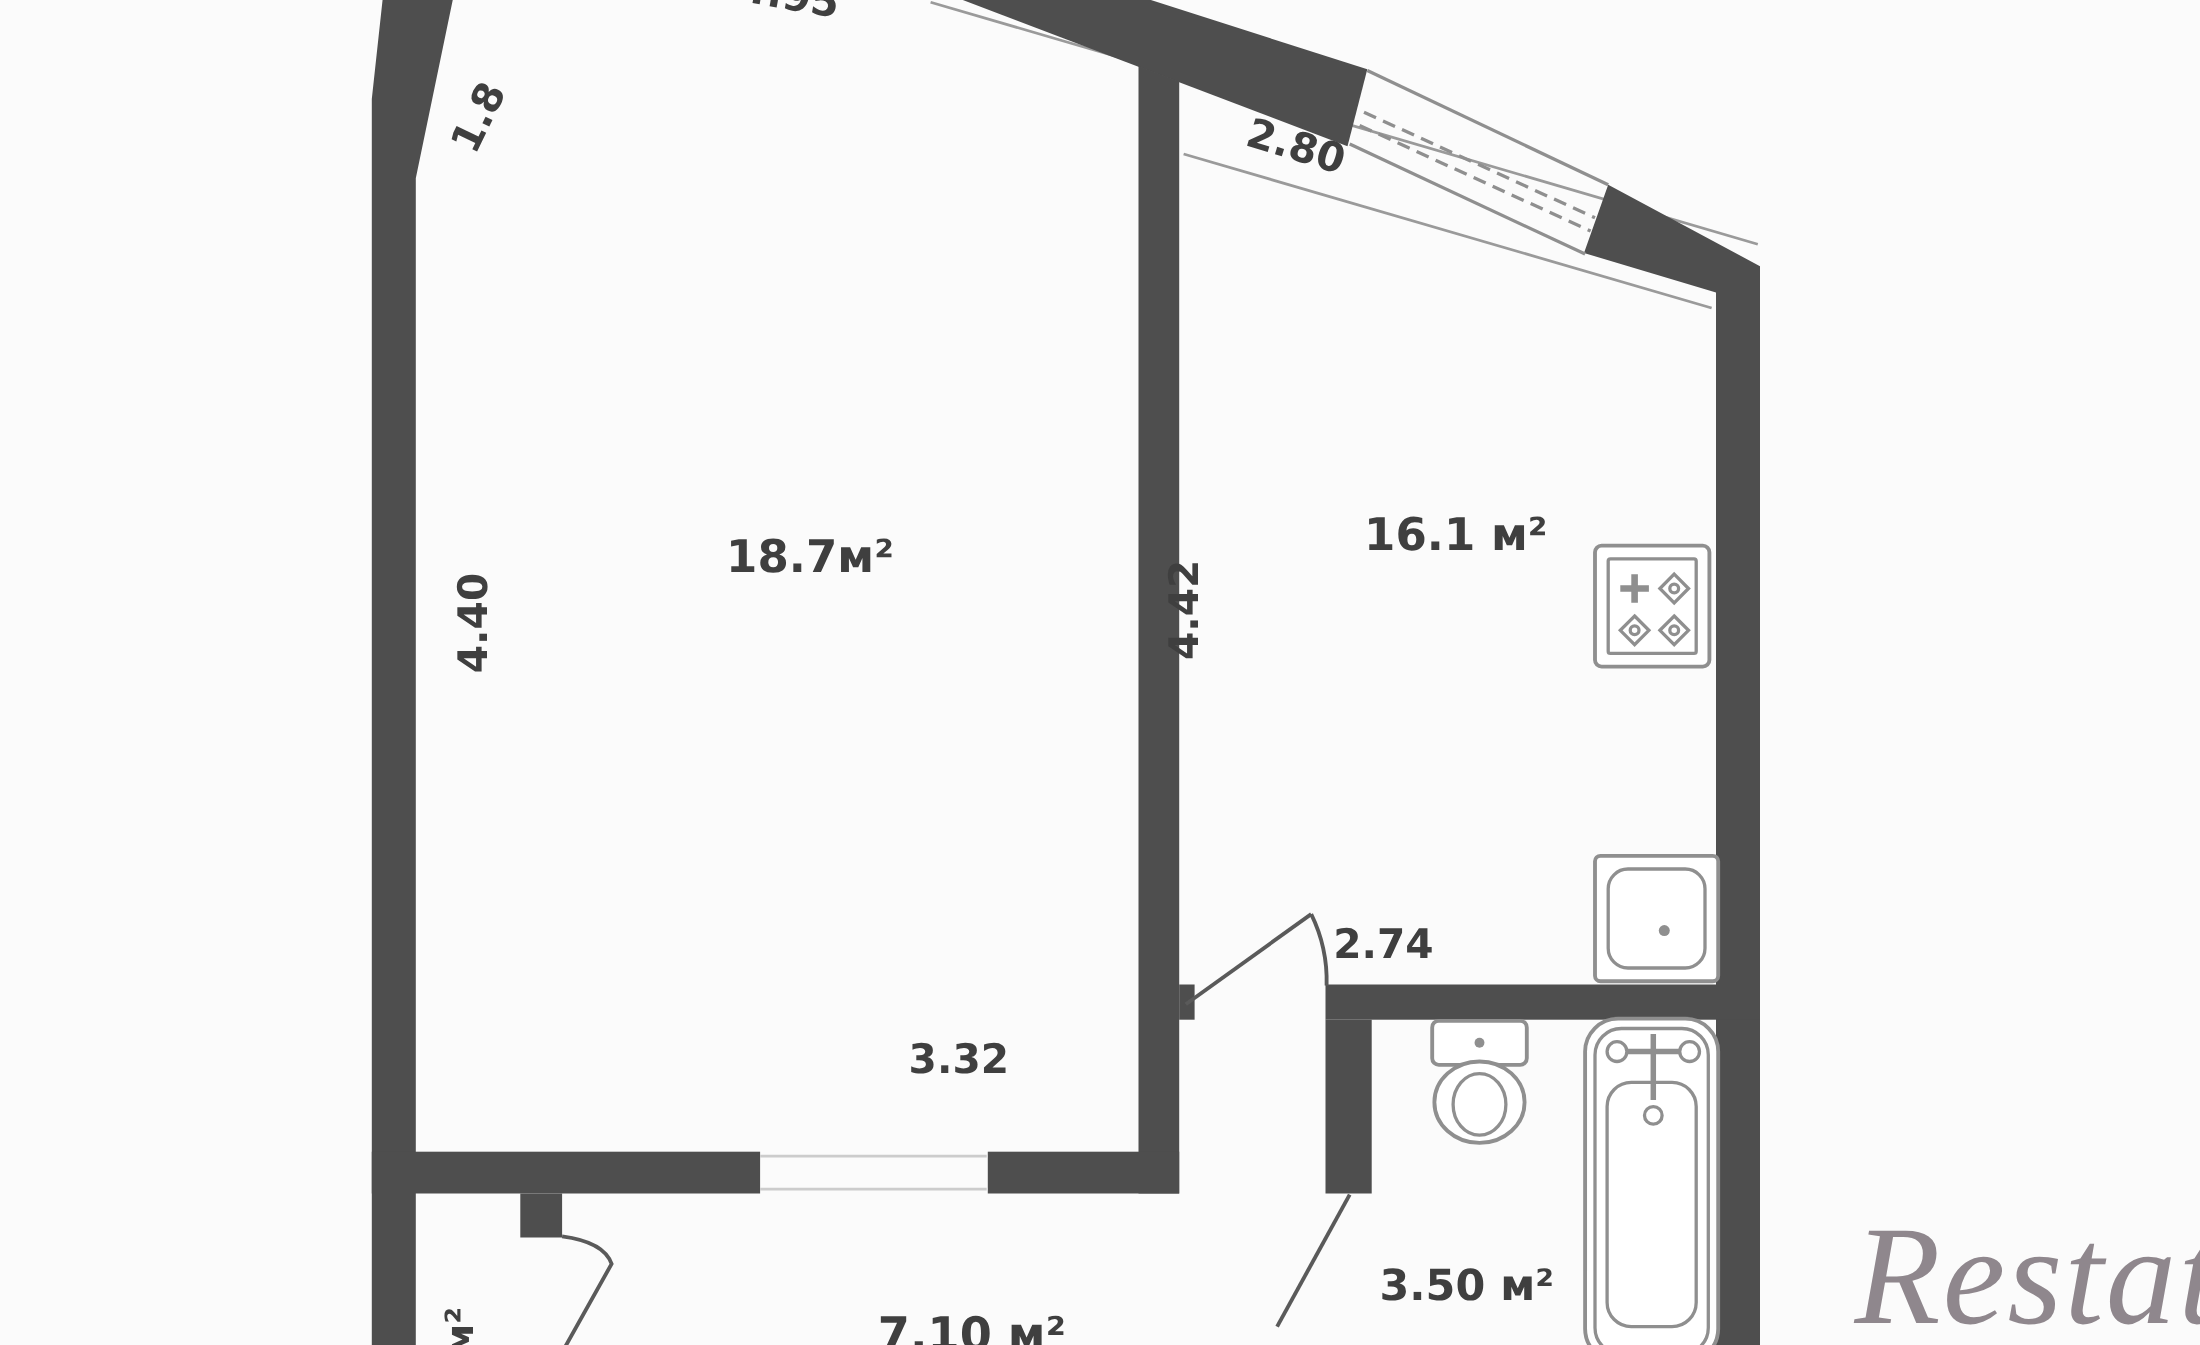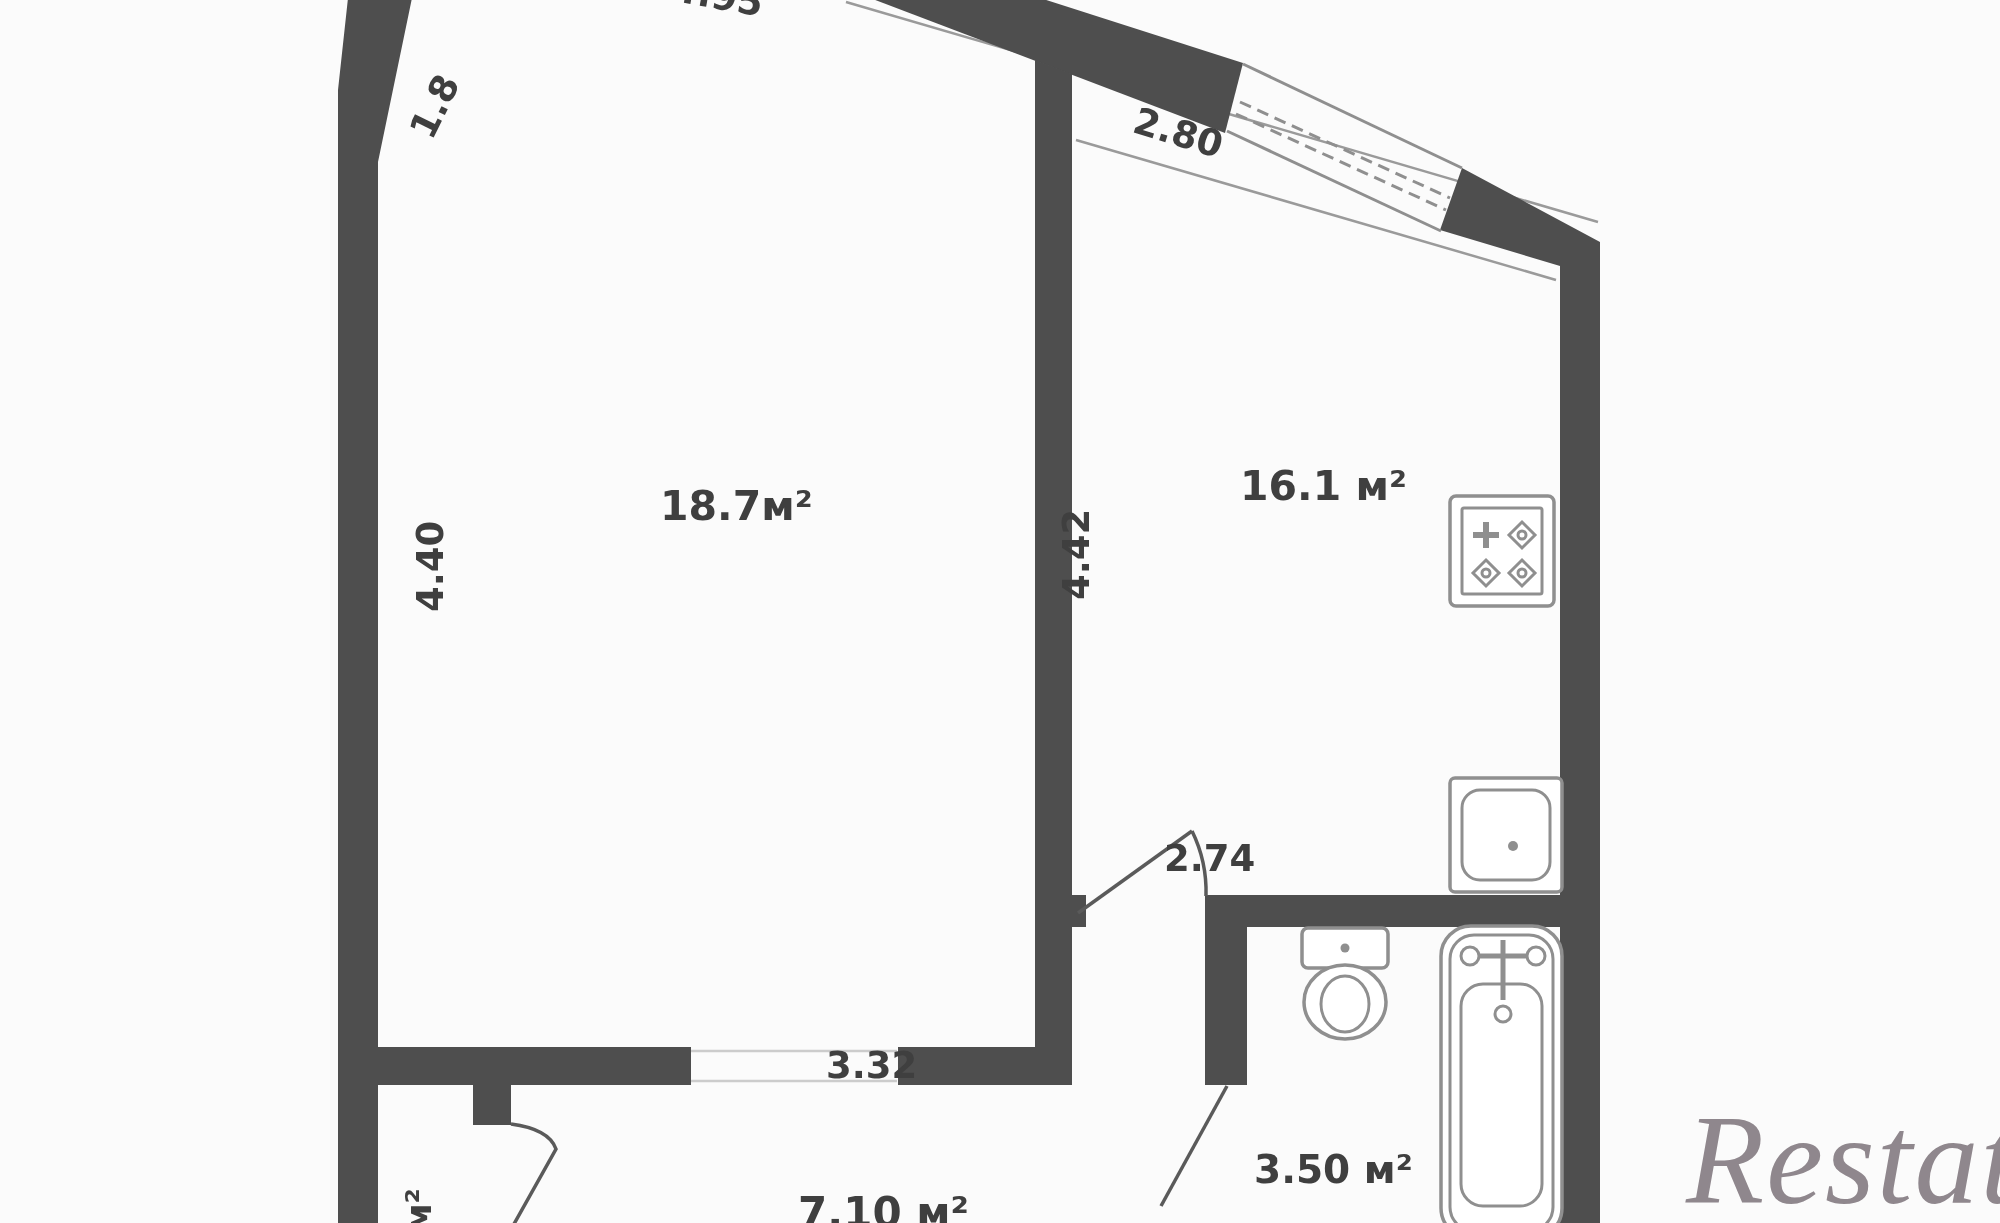--- a/index.html
+++ b/index.html
@@ -145,21 +145,21 @@
   </svg>
 
   <div class="label area-lg" style="left:660px;top:486px;">18.7м²</div>
   <div class="label area-lg" style="left:1240px;top:466px;">16.1 м²</div>
   <div class="label area-md" style="left:1254px;top:1150px;">3.50 м²</div>
   <div class="label area-lg" style="left:798px;top:1192px;font-size:42px;">7.10 м²</div>
   <div class="label dim rot-ccw" style="left:402px;top:1232px;font-size:35px;">м²</div>
 
   <div class="label dim rot-ccw" style="left:412px;top:612px;">4.40</div>
   <div class="label dim rot-ccw" style="left:1058px;top:600px;">4.42</div>
-  <div class="label dim" style="left:826px;top:1047px;">3.32</div>
-  <div class="label dim" style="left:1164px;top:840px;">2.74</div>
+  <div class="label dim" style="left:826px;top:944px;">3.32</div>
+  <div class="label dim" style="left:1212px;top:840px;">2.74</div>
   <div class="label dim" style="left:1140px;top:102px;transform:rotate(17deg);transform-origin:0 0;">2.80</div>
   <div class="label dim" style="left:404px;top:128px;transform:rotate(-64deg);transform-origin:0 0;">1.8</div>
   <div class="label dim" style="left:676px;top:-30px;transform:rotate(10deg);transform-origin:0 0;">4.95</div>
 
   <div class="wm-brand">Restate</div>
 
 </div>
 
 </body></html>

